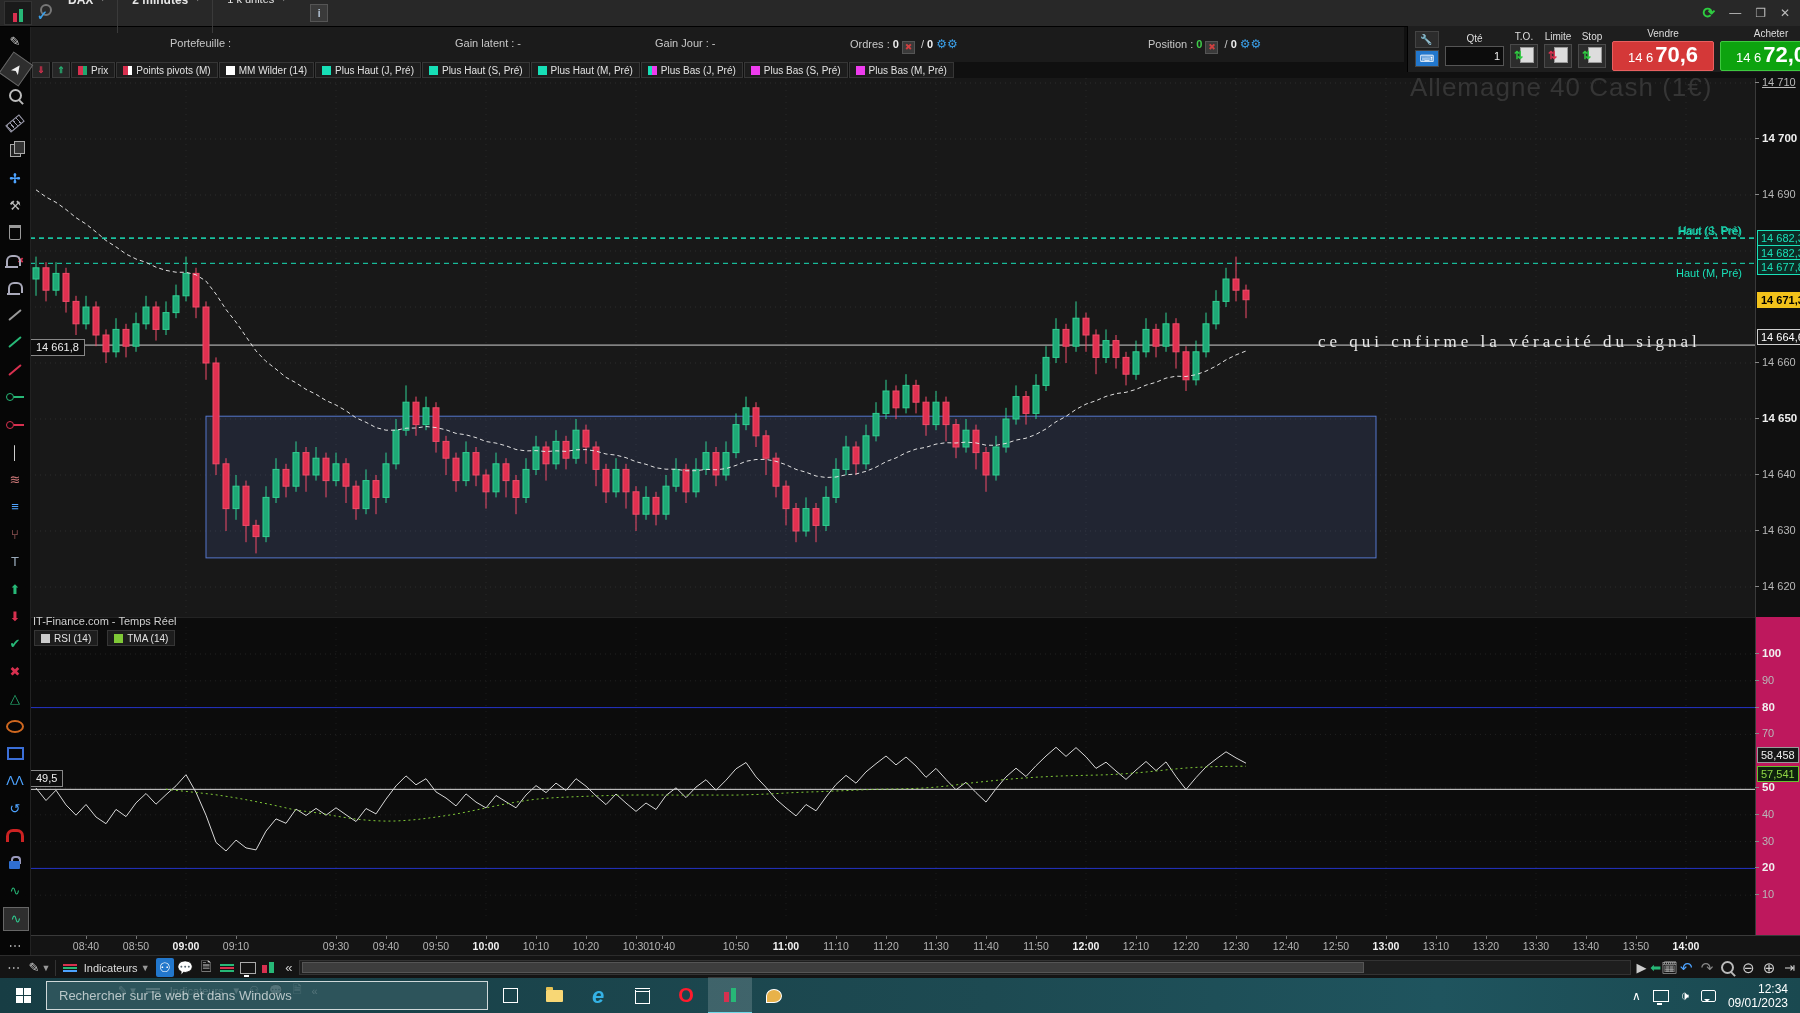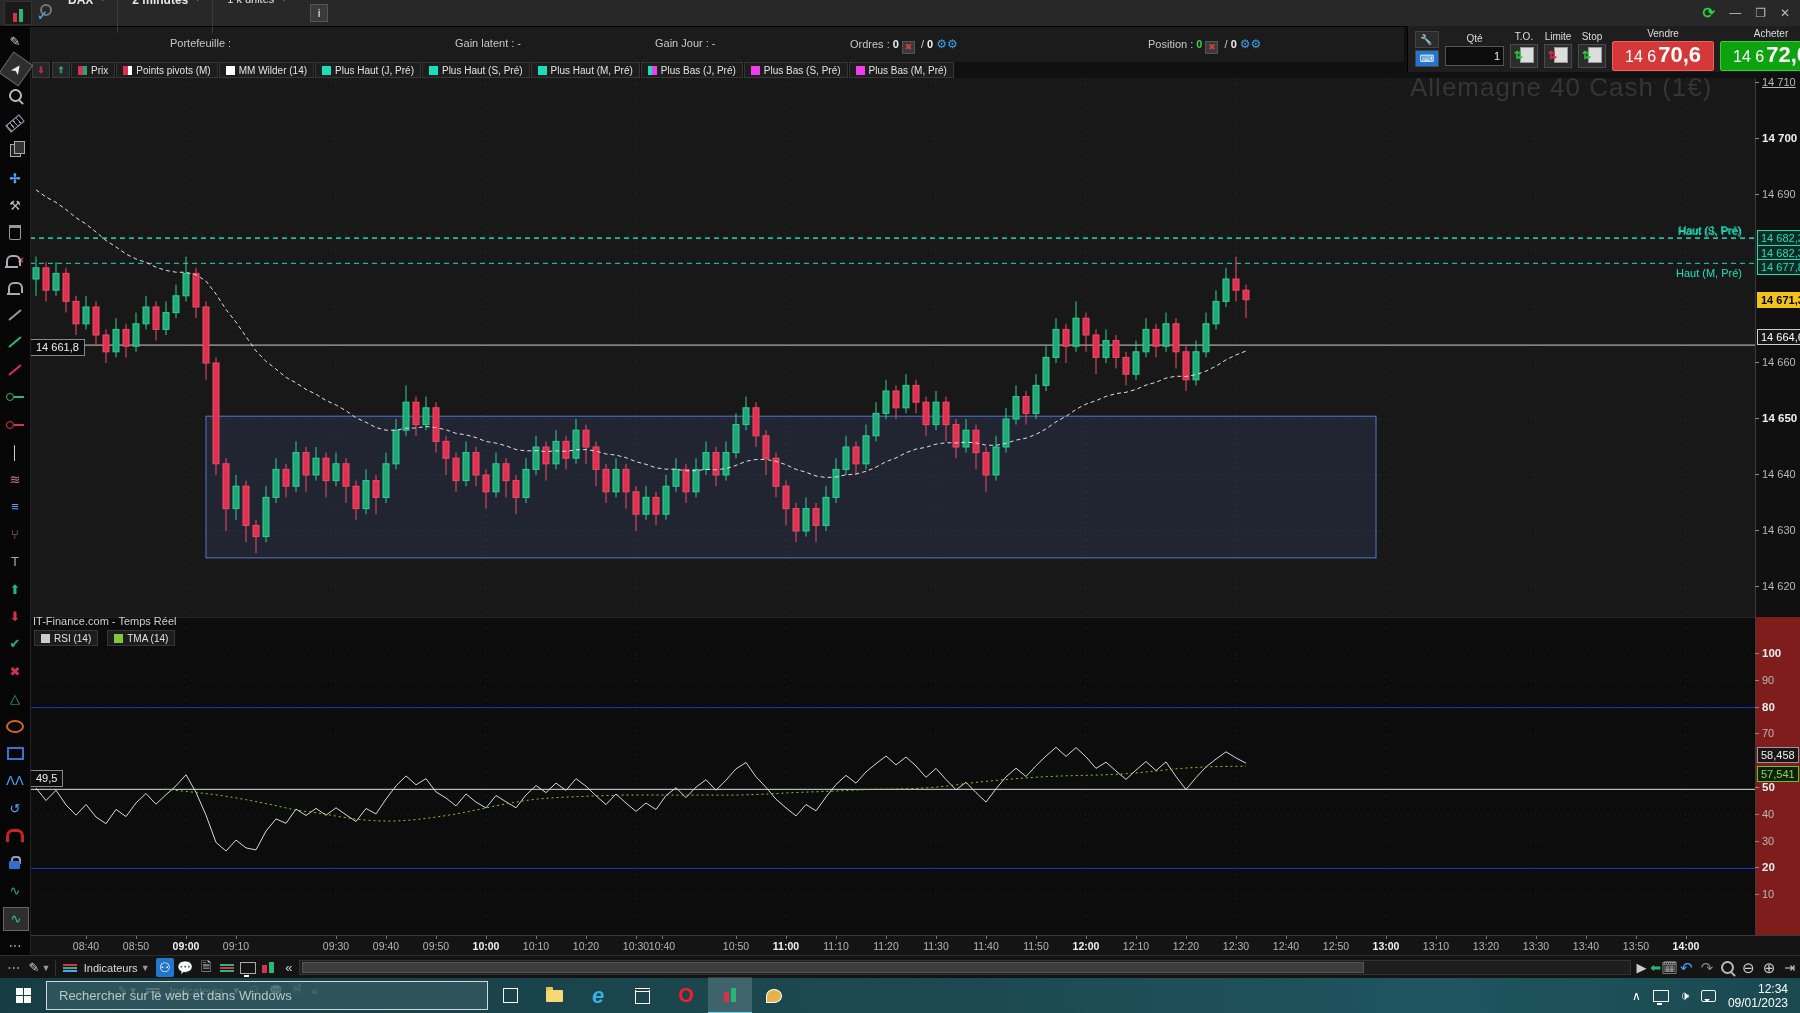--- a/index.html
+++ b/index.html
@@ -36,39 +36,39 @@
   .tp-col{display:flex;flex-direction:column;align-items:center;margin:0 3px;}
   .tp-head{font-size:10px;color:#ddd;height:13px;}
   .tinybtn{width:22px;height:15px;background:#2c2c2c;border:1px solid #444;display:flex;align-items:center;justify-content:center;font-size:10px;color:#ccc;margin:1px 0;}
   .tinybtn.kb{background:#2277cc;color:#fff;}
   .qtyinput{width:52px;height:16px;background:#0c0c0c;border:1px solid #555;color:#eee;text-align:right;font-size:11px;padding-right:3px;}
   .ordbtn{width:26px;height:22px;background:#2c2c2c;border:1px solid #4a4a4a;position:relative;}
   .ordbtn .pg{position:absolute;right:3px;top:2px;width:12px;height:14px;background:#ddd;border:1px solid #999;}
   .ordbtn .au{position:absolute;left:3px;top:4px;color:#2ecc40;font-size:11px;font-weight:bold;}
   .ordbtn .ad{position:absolute;left:3px;top:4px;color:#e03050;font-size:11px;font-weight:bold;}
   .pricebtn{width:100px;height:28px;border-radius:2px;display:flex;align-items:baseline;justify-content:center;color:#fff;gap:2px;}
-  .pricebtn .sm{font-size:16px;}
+  .pricebtn .sm{font-size:13px;}
   .pricebtn .big{font-size:22px;font-weight:bold;line-height:26px;}
   .sellbtn{background:#d43838;border:1px solid #e86060;}
   .buybtn{background:#0da30f;border:1px solid #3ec840;}
   
   .legendbar{position:absolute;left:30px;top:62px;width:1725px;height:16px;background:#101010;display:flex;align-items:center;z-index:10;}
   .lgico{width:16px;height:14px;background:#262626;border:1px solid #3c3c3c;margin-left:2px;display:flex;align-items:center;justify-content:center;font-size:9px;font-weight:bold;}
   .lgitem{display:flex;align-items:center;gap:4px;height:14px;padding:0 6px;background:#1d1d1d;border:1px solid #363636;margin-left:1px;color:#e2e2e2;font-size:10px;white-space:nowrap;}
   .sw{width:9px;height:9px;display:inline-block;}
   
   #price-svg{position:absolute;left:30px;top:78px;background:#181818;}
   #rsi-svg{position:absolute;left:30px;top:617px;background:#0c0c0c;}
   .watermark{position:absolute;left:1410px;top:72px;font-size:26px;color:#353535;letter-spacing:1px;z-index:5;white-space:nowrap;}
   .annotation{position:absolute;left:1318px;top:330px;z-index:6;font-family:"Liberation Serif",serif;color:#e8e8e8;}
   .annotation div{font-size:17px;letter-spacing:4px;white-space:nowrap;line-height:23px;}
   .lvl-label{position:absolute;background:#0d0d0d;border:1px solid #888;color:#eee;font-size:11px;padding:0 5px;height:15px;line-height:15px;z-index:7;}
   
   #price-axis{position:absolute;left:1755px;top:78px;width:45px;height:539px;background:#101010;border-left:1px solid #3a3a3a;z-index:4;}
-  #rsi-axis{position:absolute;left:1755px;top:617px;width:45px;height:318px;background:#7f1d1d;border-left:1px solid #3a3a3a;z-index:4;}
+  #rsi-axis{position:absolute;left:1755px;top:617px;width:45px;height:318px;background:#be185d;border-left:1px solid #3a3a3a;z-index:4;}
   .tick{position:absolute;left:6px;color:#b8b8b8;font-size:11px;white-space:nowrap;}
   .tick.bold{color:#f0f0f0;font-weight:bold;font-size:11.5px;}
   .tick:before{content:"";position:absolute;left:-7px;top:6px;width:4px;height:1px;background:#888;}
   .plabel{position:absolute;left:1px;font-size:11px;padding:0 3px;height:14px;line-height:14px;white-space:nowrap;z-index:8;}
   .plabel.cyan{background:#0d2a24;border:1px solid #19e0b8;color:#19e0b8;}
   .plabel.yellow{background:#f2c21b;color:#000;font-weight:bold;border:1px solid #f2c21b;}
   .plabel.white{background:#161616;border:1px solid #cfcfcf;color:#fff;}
   .plabel.green{background:#0d210d;border:1px solid #6abf30;color:#8fd545;}
   .plabel.gray{background:#161616;border:1px solid #999;color:#eee;}
   
@@ -652,20 +652,21 @@
       <line x1="0" y1="90.6" x2="1725" y2="90.6" stroke="#2433c8"></line>
       <line x1="0" y1="172.34" x2="1725" y2="172.34" stroke="#dcdcdc"></line>
       <line x1="0" y1="251.4" x2="1725" y2="251.4" stroke="#2433c8"></line>
       <polyline points="6,171.0 16,183.5 26,173.2 36,187.9 46,198.2 56,187.5 66,200.0 76,206.7 86,192.4 96,199.6 106,185.9 116,176.5 126,187.2 136,177.7 146,168.8 156,157.7 166,175.3 176,198.2 186,225.4 196,234.0 206,223.1 216,230.9 226,232.9 236,214.1 246,201.9 256,206.3 266,192.1 276,198.5 286,191.4 296,198.2 306,190.8 316,197.8 326,204.5 336,191.5 346,196.9 356,182.1 366,168.9 376,158.9 386,167.8 396,161.7 406,174.9 416,181.0 426,188.9 436,176.9 446,185.1 456,190.9 466,178.5 476,184.8 486,190.8 496,178.0 506,168.6 516,175.6 526,166.1 536,173.4 546,161.7 556,169.2 566,178.8 576,187.6 586,177.0 596,186.1 606,194.4 616,186.0 626,192.5 636,178.5 646,170.8 656,180.6 666,170.1 676,162.7 686,173.2 696,163.2 706,151.8 716,145.5 726,159.8 736,170.3 746,182.2 756,190.9 766,198.9 776,187.5 786,193.8 796,180.0 806,167.5 816,158.4 826,166.2 836,154.9 846,146.7 856,139.0 866,147.9 876,140.0 886,149.0 896,160.3 906,151.4 916,162.5 926,172.8 936,165.3 946,175.6 956,185.1 966,171.8 976,159.9 986,151.2 996,159.5 1006,148.7 1016,139.0 1026,130.3 1036,139.4 1046,130.6 1056,139.8 1066,151.4 1076,145.2 1086,154.0 1096,162.4 1106,153.1 1116,144.5 1126,153.6 1136,144.9 1146,159.5 1156,172.5 1166,160.6 1176,149.9 1186,142.1 1196,134.8 1206,140.9 1216,146.2" fill="none" stroke="#d8d8d8"></polyline>
       <polyline points="136,172.2 146,173.4 156,174.4 166,175.5 176,176.6 186,177.8 196,179.3 206,180.9 216,182.7 226,184.6 236,186.6 246,188.7 256,190.9 266,193.2 276,194.4 286,195.7 296,197.3 306,199.1 316,200.7 326,202.1 336,203.1 346,203.8 356,204.1 366,204.0 376,203.4 386,202.6 396,201.4 406,200.1 416,198.6 426,197.0 436,195.1 446,193.0 456,190.9 466,188.8 476,186.9 486,185.1 496,183.5 506,182.2 516,181.3 526,180.6 536,180.1 546,179.7 556,179.3 566,178.9 576,178.6 586,178.3 596,178.1 606,178.0 616,178.0 626,178.0 636,178.0 646,178.1 656,178.1 666,178.1 676,178.0 686,178.1 696,178.1 706,178.1 716,177.8 726,177.5 736,177.1 746,176.6 756,176.0 766,175.5 776,175.1 786,174.8 796,174.4 806,174.0 816,173.6 826,173.1 836,172.7 846,172.3 856,172.1 866,172.0 876,171.7 886,171.4 896,170.9 906,170.1 916,169.1 926,167.9 936,166.6 946,165.4 956,164.4 966,163.4 976,162.5 986,161.6 996,160.9 1006,160.2 1016,159.7 1026,159.2 1036,158.8 1046,158.6 1056,158.3 1066,158.1 1076,157.8 1086,157.3 1096,156.7 1106,155.9 1116,155.0 1126,154.0 1136,152.9 1146,151.9 1156,151.0 1166,150.4 1176,149.9 1186,149.6 1196,149.4 1206,149.3 1216,149.2" fill="none" stroke="#7fc837" stroke-dasharray="2 3"></polyline>
     </svg>
 
   <div class="watermark">Allemagne 40 Cash (1€)</div>
 
   <div class="annotation">
+    <div>ce qui cnfirme la véracité du signal</div>
   </div>
 
   <div class="lvl-label" style="left:30px;top:339px">14 661,8</div>
   <div class="lvl-label" style="left:30px;top:770px">49,5</div>
 
   <div style="position:absolute;left:33px;top:615px;z-index:8;color:#cfcfcf;font-size:11px;">IT-Finance.com - Temps Réel</div>
   <div style="position:absolute;left:33px;top:630px;z-index:8;display:flex;gap:8px;">
     <div class="lgitem">
         <span class="sw" style="background:#cccccc"></span>
         <span>RSI (14)</span>

